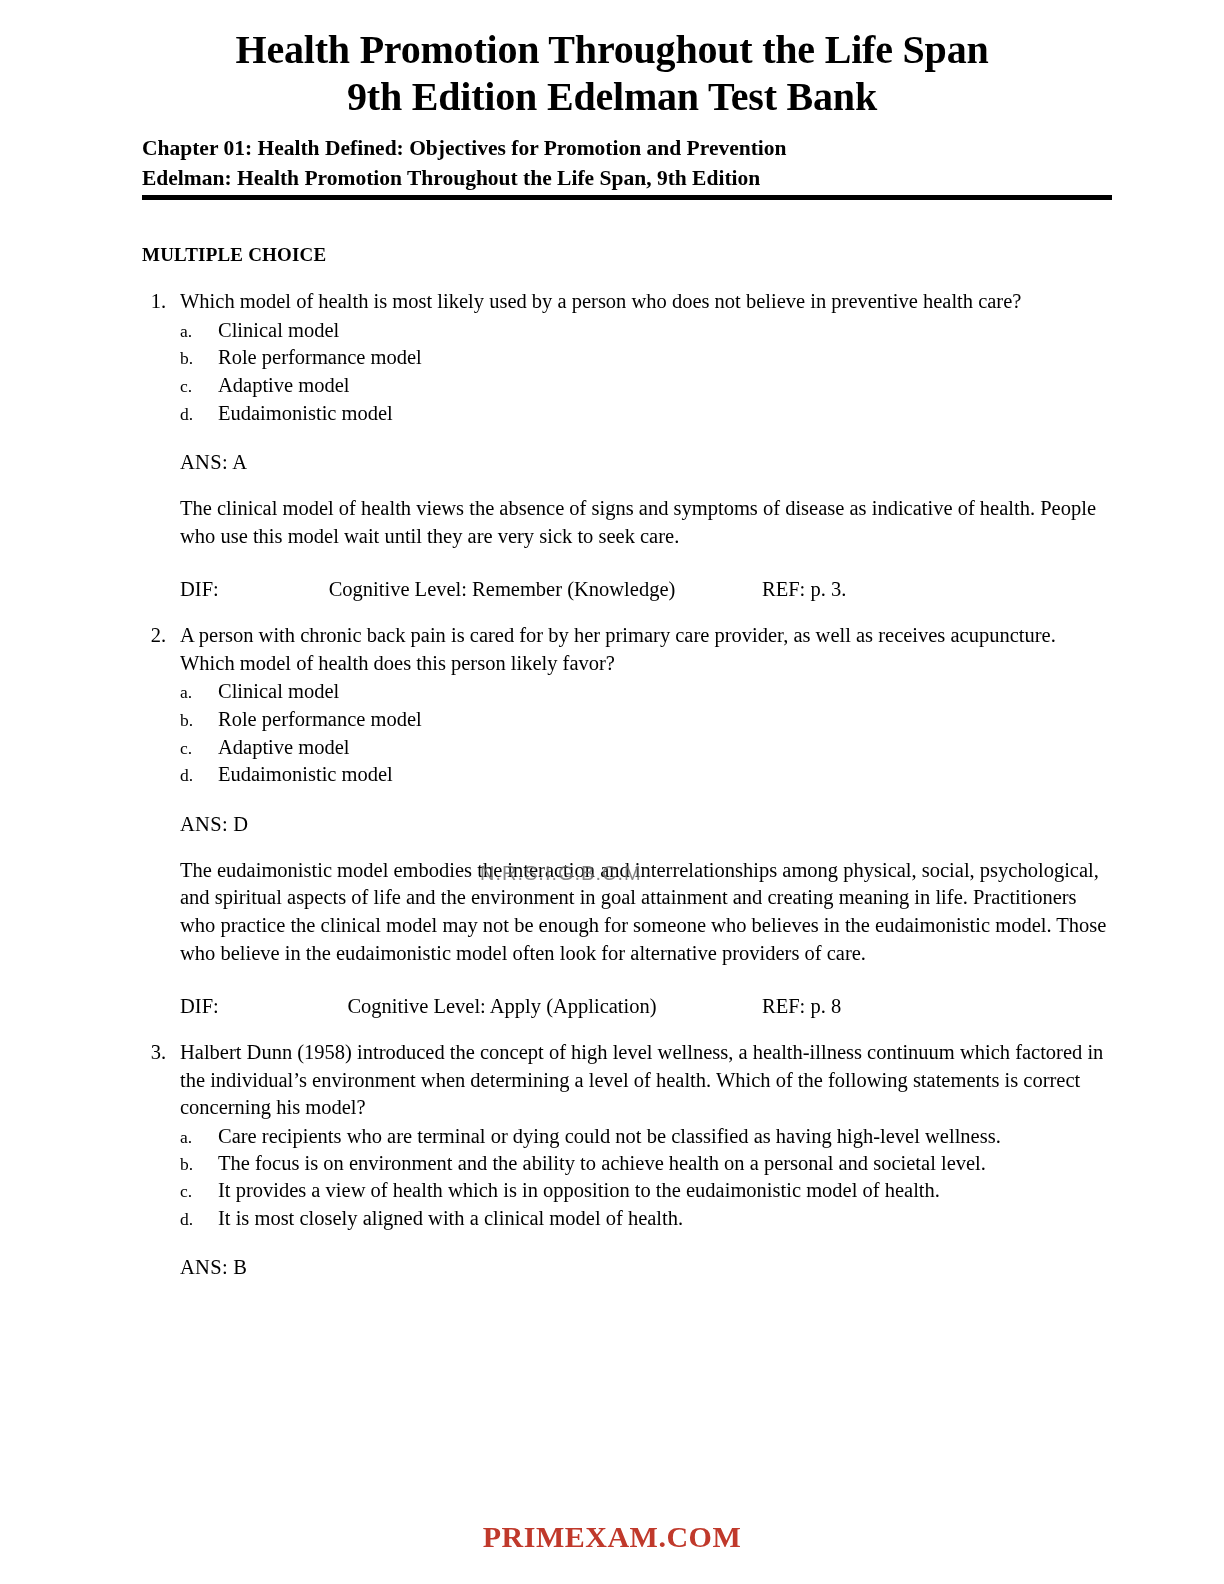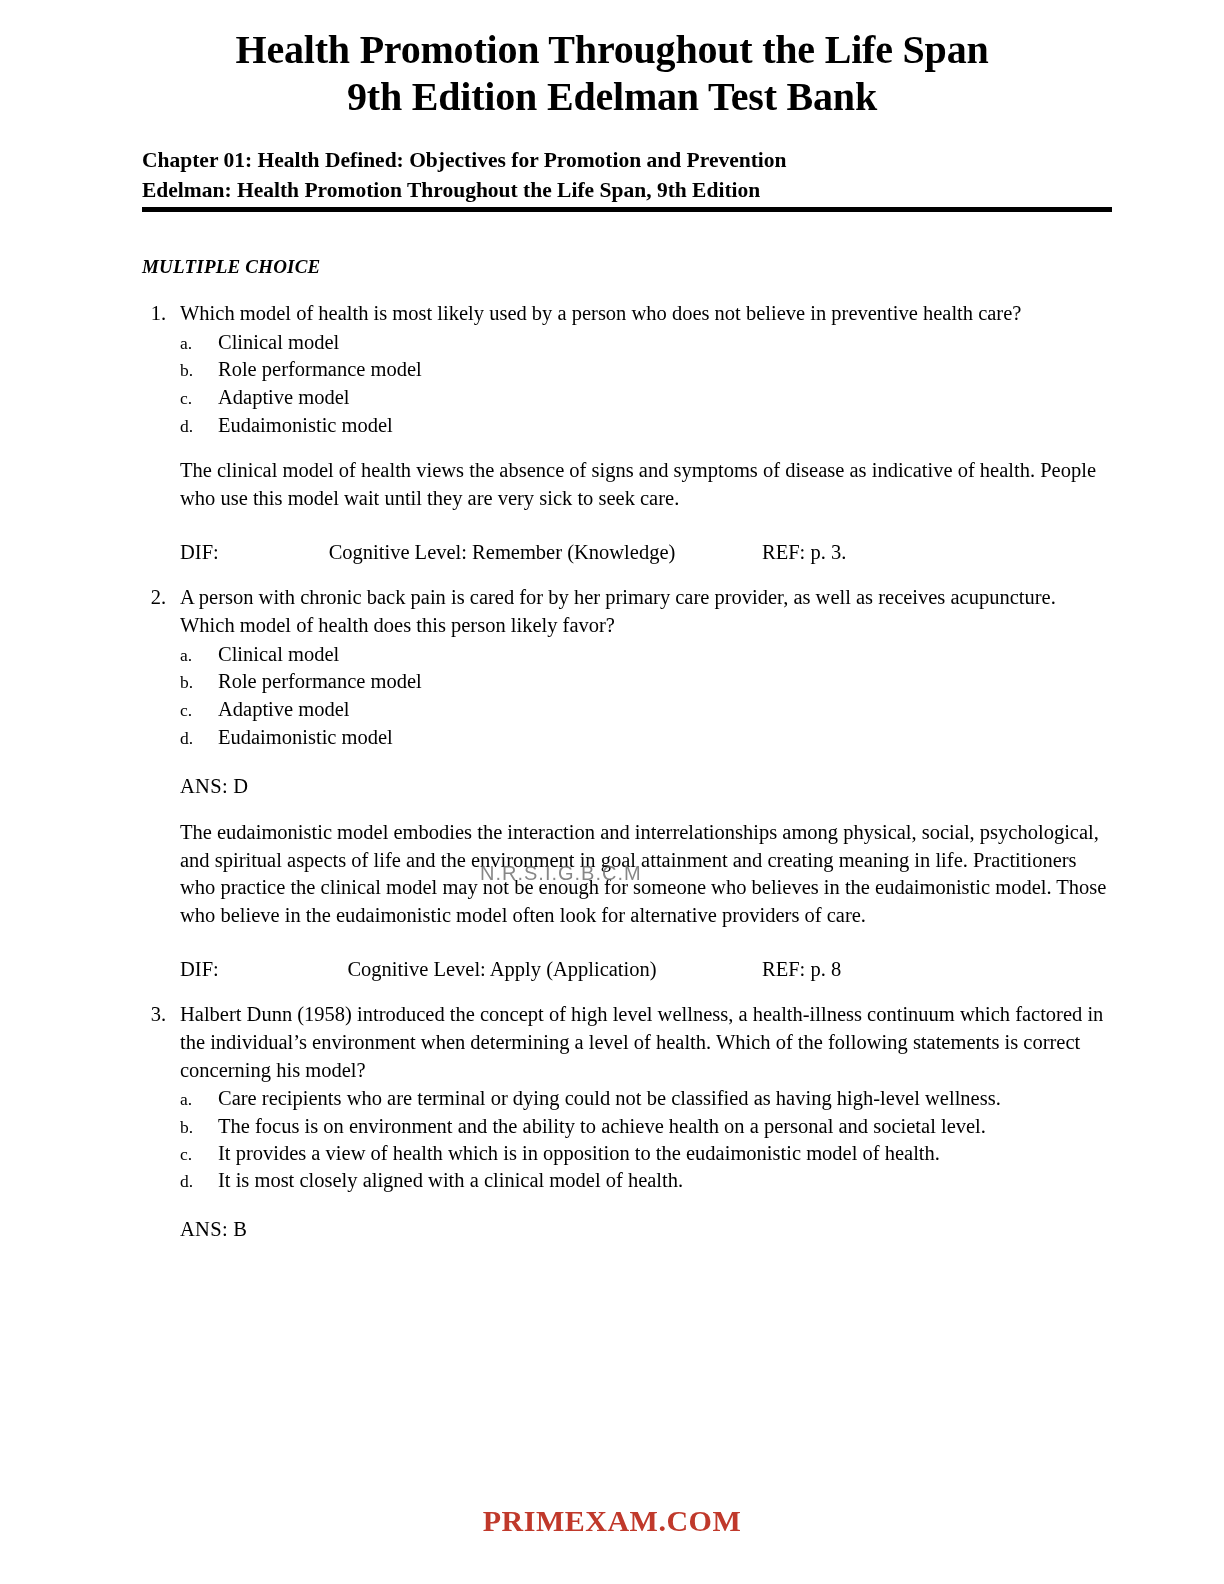--- a/index.html
+++ b/index.html
@@ -21,42 +21,41 @@
     padding-top: 26px;
   }
   .title-line {
     font-family: "Liberation Serif", serif;
     font-weight: bold;
     font-size: 40px;
     line-height: 1.18;
     letter-spacing: -0.2px;
   }
   .chapter-block {
-    margin: 26px 0 0 0;
+    margin: 14px 0 0 0;
     padding-left: 142px;
     padding-right: 88px;
   }
   .chapter-line {
     font-family: "Liberation Serif", serif;
     font-weight: bold;
     font-size: 21.5px;
     line-height: 1.36;
   }
   .rule {
     margin-left: 142px;
     margin-right: 112px;
     border-bottom: 5px solid #000;
     margin-top: 2px;
   }
   .section-label {
     margin: 44px 0 0 142px;
     font-weight: bold;
     font-size: 19px;
     letter-spacing: 0.2px;
-    font-style: italic;
   }
   .content {
     margin-top: 22px;
     padding-left: 142px;
     padding-right: 110px;
     font-size: 20.5px;
     line-height: 1.35;
   }
   .question {
     display: flex;
@@ -119,21 +118,21 @@
     top: 862px;
     font-size: 20px;
     color: #737373;
     letter-spacing: 1px;
     font-family: Liberation Sans, sans-serif;
     pointer-events: none;
     opacity: 0.85;
   }
   .footer {
     position: absolute;
-    bottom: 46px;
+    bottom: 30px;
     left: 0;
     right: 0;
     text-align: center;
     color: #c0392b;
     font-weight: bold;
     font-size: 30px;
     font-family: "Liberation Serif", serif;
     letter-spacing: 0.5px;
   }
   .q3 .choice .c-text {
@@ -175,20 +174,21 @@
           </div>
           <div class="choice">
             <div class="c-letter">c.</div>
             <div class="c-text">Adaptive model</div>
           </div>
           <div class="choice">
             <div class="c-letter">d.</div>
             <div class="c-text">Eudaimonistic model</div>
           </div>
         </div>
+        <div class="ans">ANS:  A</div>
         <div class="rationale">The clinical model of health views the absence of signs and symptoms of disease as indicative of health. People who use this model wait until they are very sick to seek care.</div>
         <div class="difref">
           <div class="dif-label">DIF:</div>
           <div class="dif-text">Cognitive Level: Remember (Knowledge)</div>
           <div class="ref-text">REF:  p. 3.</div>
         </div>
       </div>
     </div>
 
     <div class="question">

